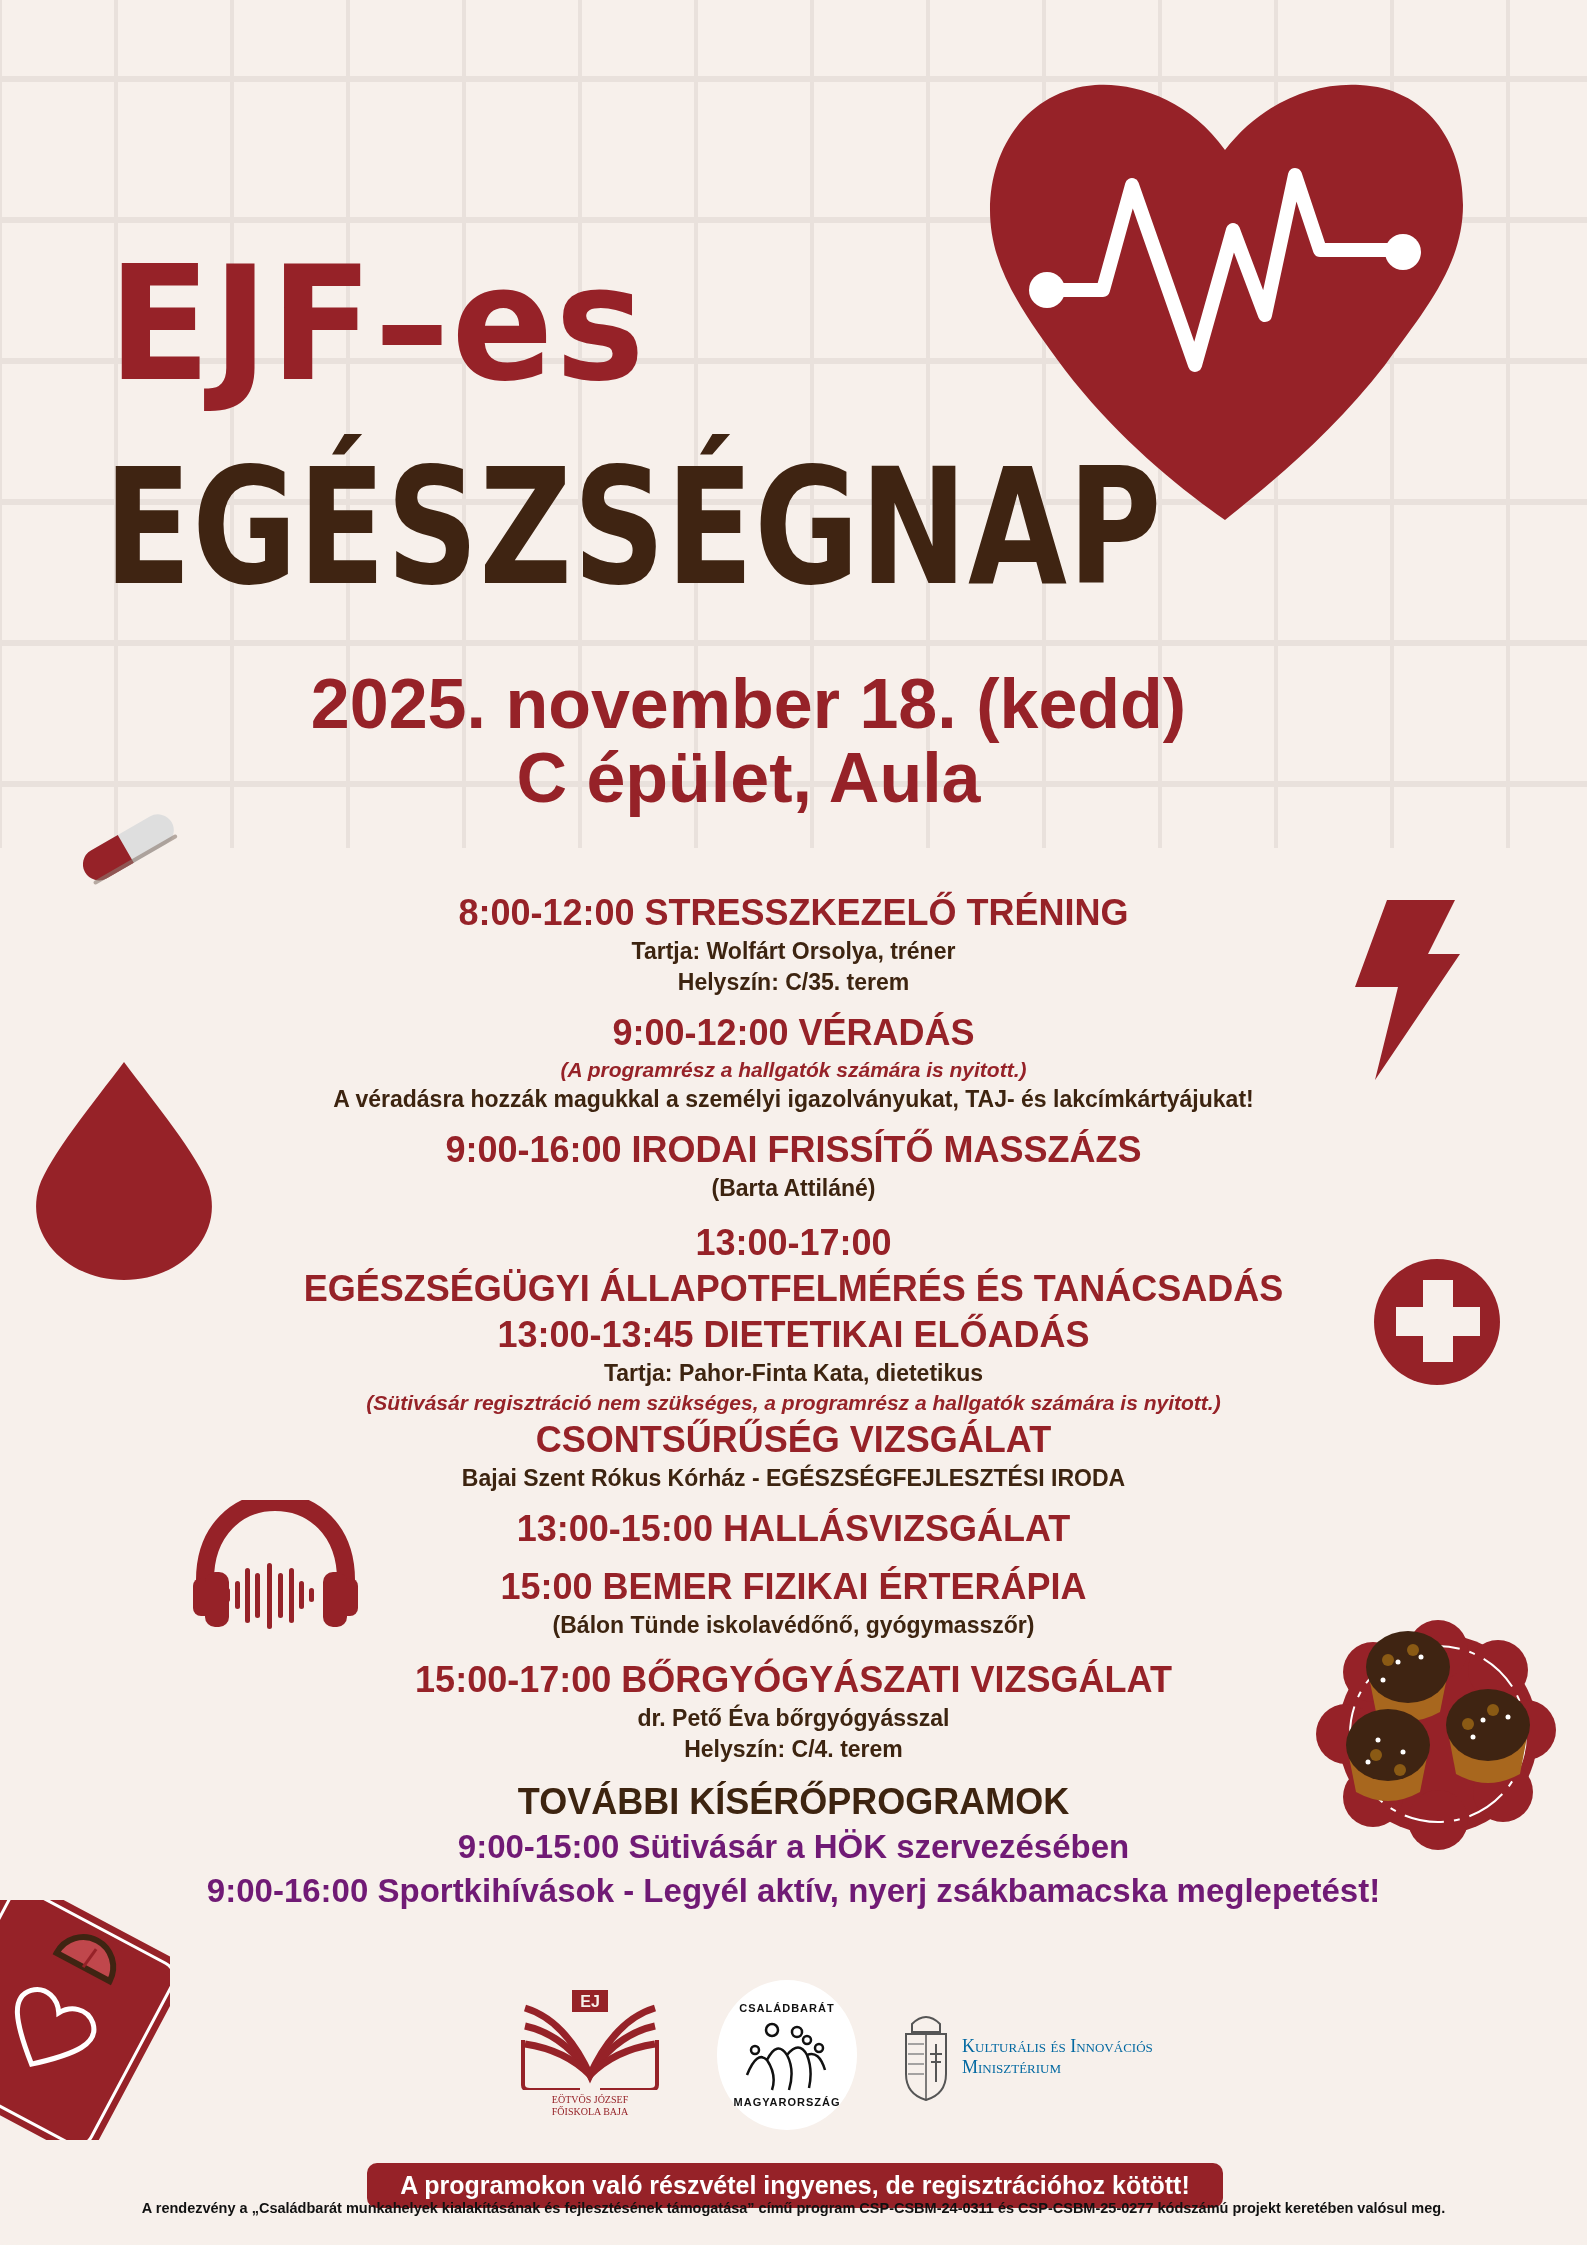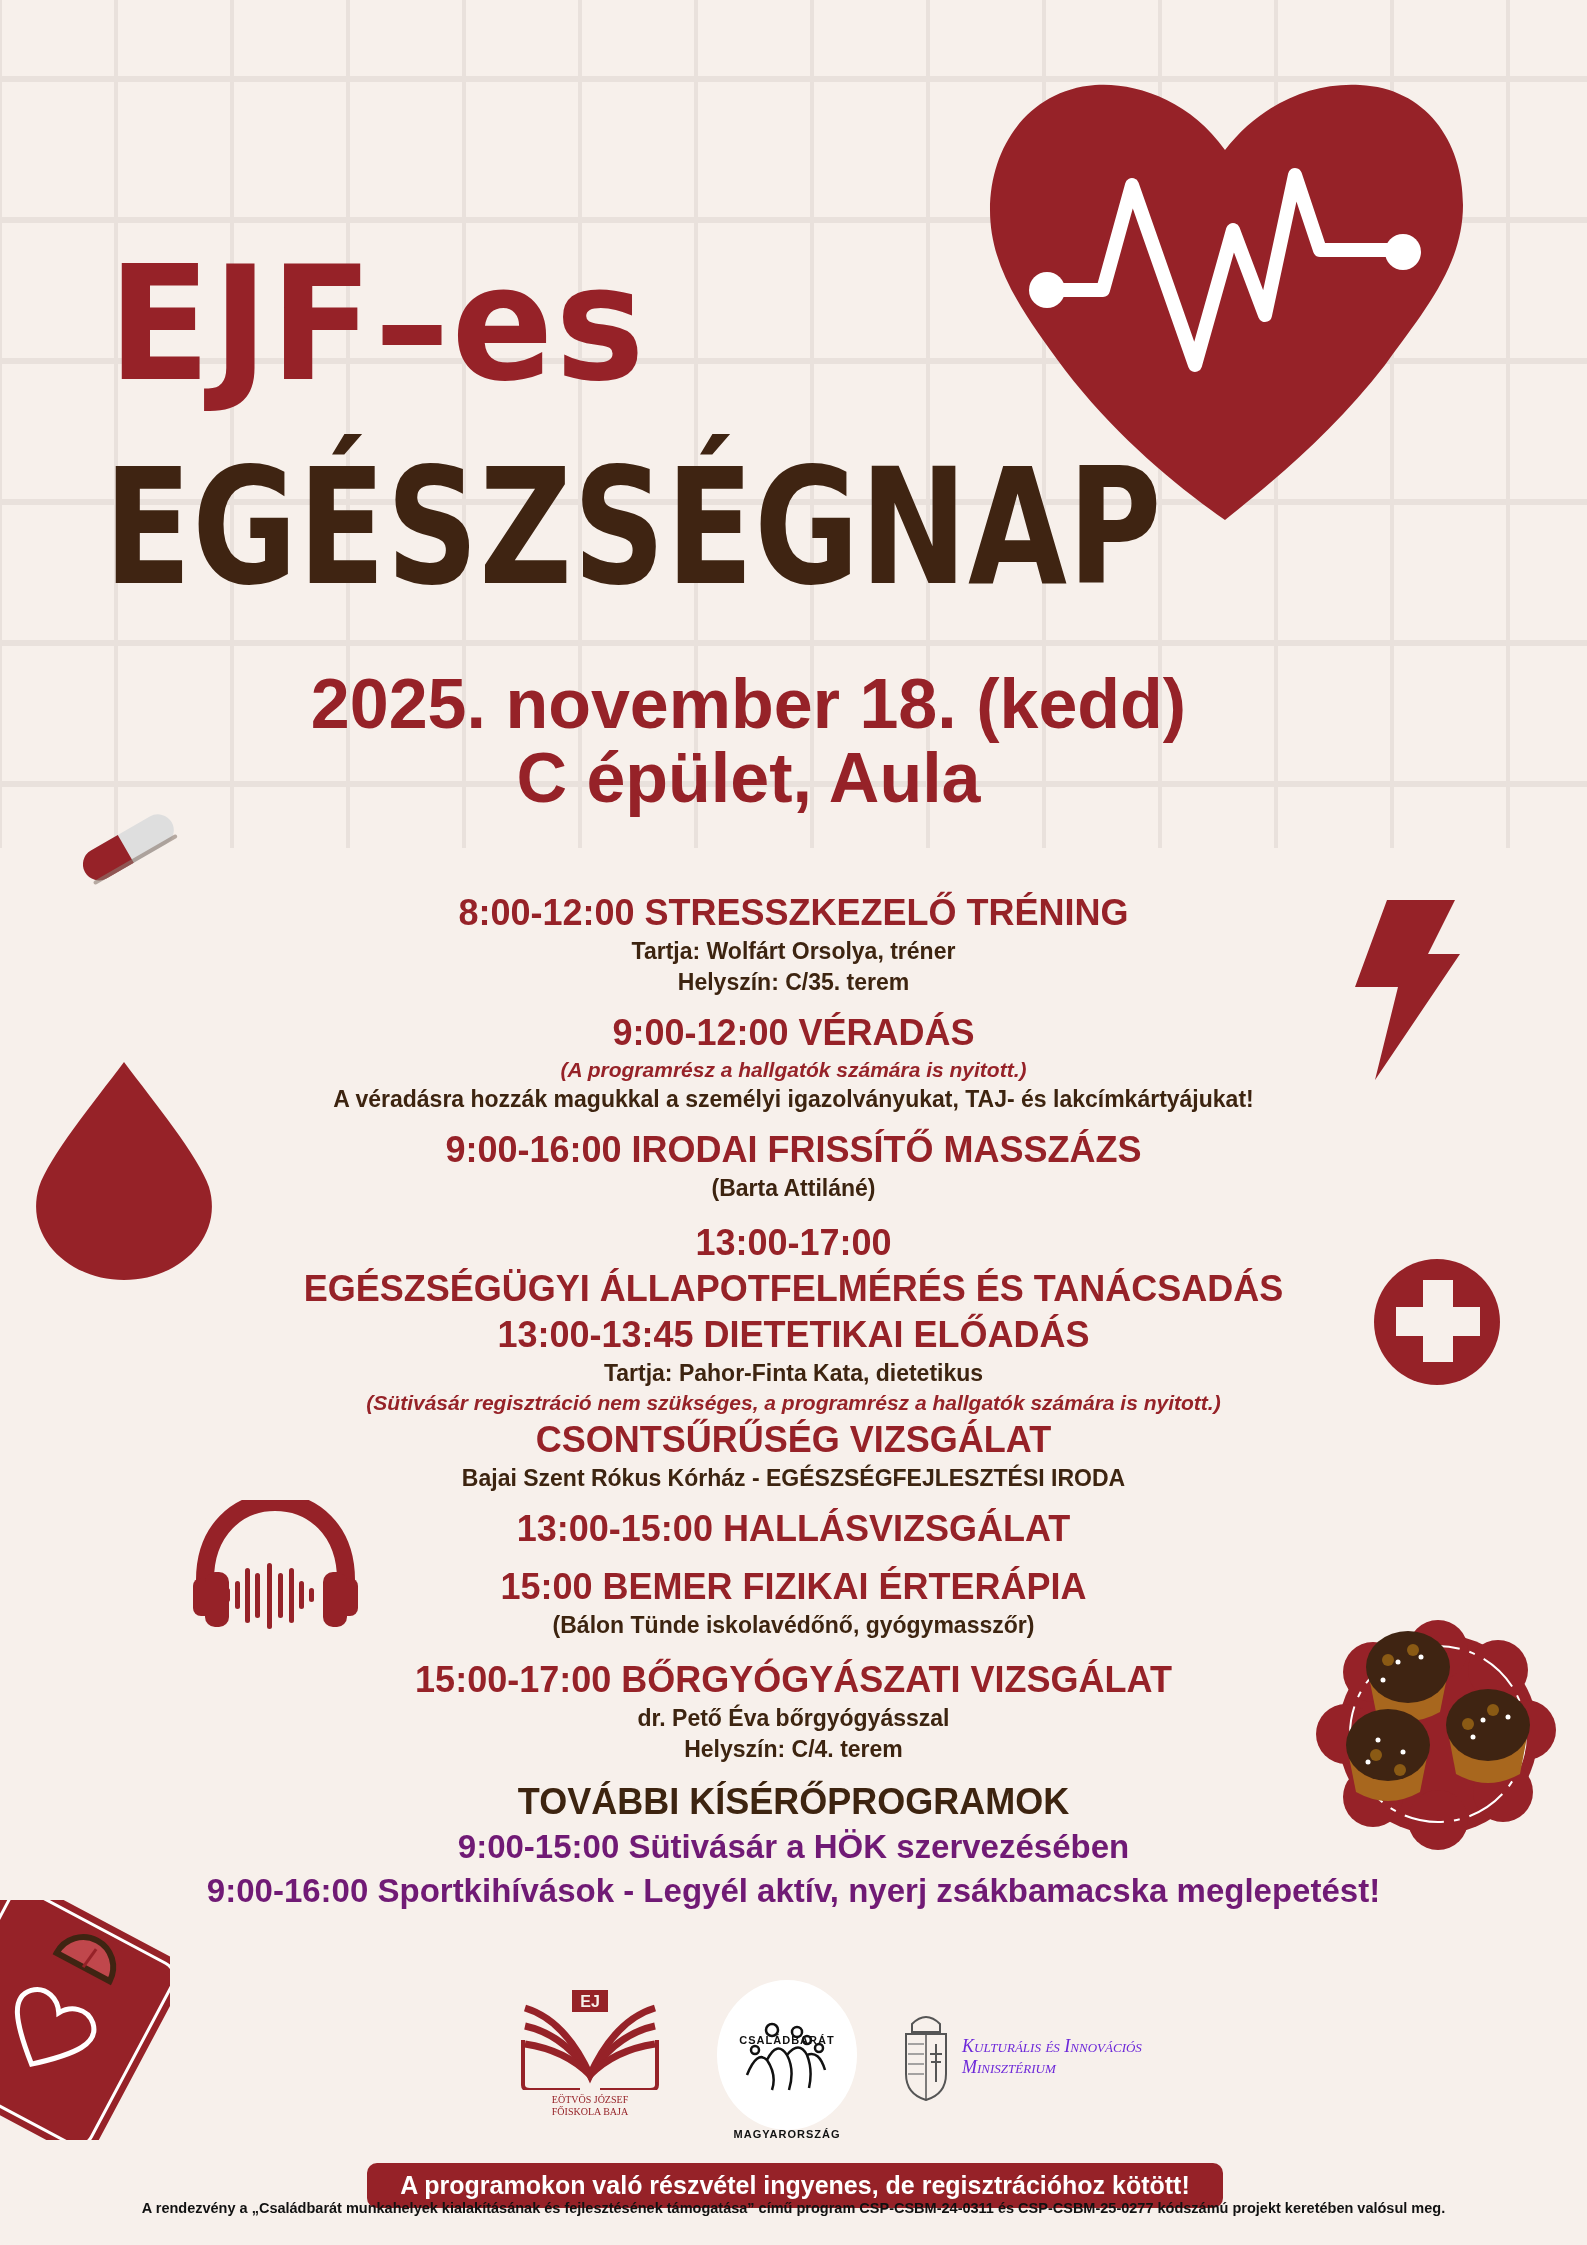--- a/index.html
+++ b/index.html
@@ -49,23 +49,23 @@
   .p-sub { color: #3d2410; font-weight: 700; font-size: 23px; line-height: 31px; }
   .p-note { color: #962228; font-style: italic; font-weight: 700; font-size: 21px; line-height: 28px; }
   .gap-s { height: 12px; }
   .gap-m { height: 16px; }
   .extras-title { color: #3d2410; font-weight: 700; font-size: 36px; line-height: 46px; margin-top: 14px; }
   .extras-item { color: #701a75; font-weight: 700; font-size: 33px; line-height: 44px; }
   .logos { position: absolute; top: 1980px; left: 0; width: 1587px; height: 150px; z-index: 2; }
   .ejf-logo { position: absolute; left: 520px; top: 10px; width: 140px; height: 130px; }
   .ejf-logo .lt { position: absolute; left: 0; width: 140px; text-align: center; font-family: "Liberation Serif", serif; color: #962228; font-size: 10px; line-height: 11px; }
   .csb-logo { position: absolute; left: 717px; top: 0px; width: 140px; height: 150px; border-radius: 50%; background: #ffffff; }
-  .csb-logo .arc { position:absolute; left:0; width:140px; text-align:center; font-size:11px; font-weight:700; color:#111; letter-spacing:1px;margin-top:32px; }
+  .csb-logo .arc { position:absolute; left:0; width:140px; text-align:center; font-size:11px; font-weight:700; color:#111; letter-spacing:1px; }
   .kim-logo { position: absolute; left: 902px; top: 32px; height: 100px; }
-  .kim-text { position: absolute; left: 60px; top: 24px; font-family: "Liberation Serif", serif; color: #6d28d9; font-size: 18px; line-height: 21px; white-space: nowrap; font-variant: small-caps; font-style: italic; }
+  .kim-text { position: absolute; left: 60px; top: 24px; font-family: "Liberation Serif", serif; color: #0369a1; font-size: 18px; line-height: 21px; white-space: nowrap; font-variant: small-caps; }
   .banner {
     position: absolute; left: 367px; top: 2139px; width: 856px; height: 45px;
     background: #962228; border-radius: 10px; color: #fff;
     font-weight: 700; font-size: 25px; text-align: center; line-height: 45px; z-index: 3; margin-top: 24px;
   }
   .footer {
     position: absolute; left: 0; width: 1587px; top: 2200px;
     text-align: center; font-size: 14.5px; font-weight: 700; color: #111; z-index: 3;
   }
 </style>

